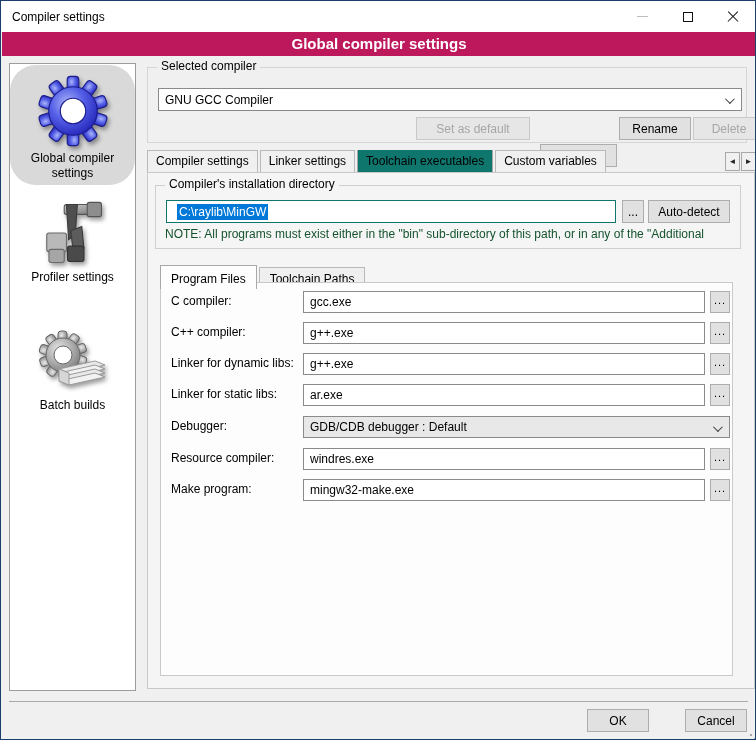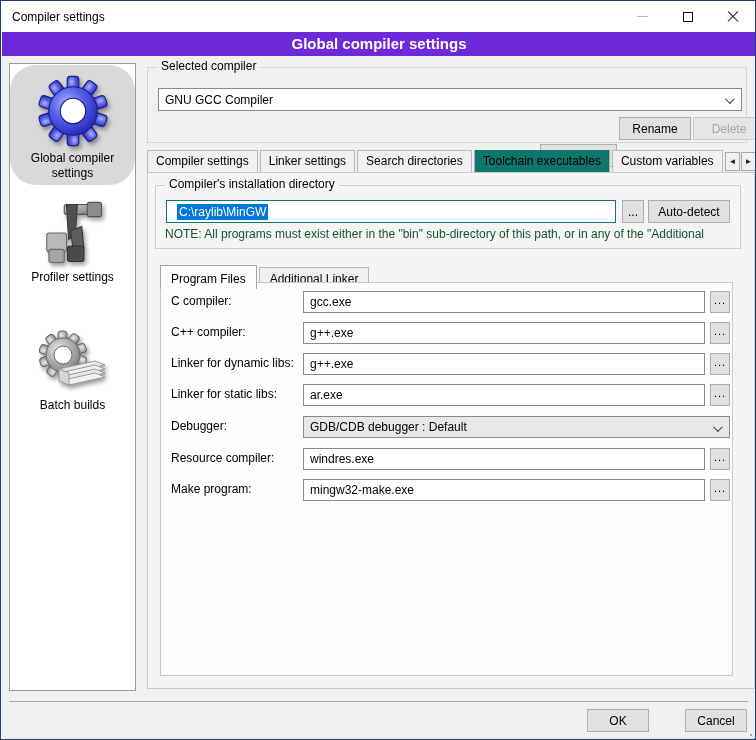--- a/index.html
+++ b/index.html
@@ -17,21 +17,21 @@
   .win-btn { width:45px; height:31px; display:flex; align-items:center; justify-content:center; }
   .min-glyph { width:11px; height:0; border-top:1px solid #bdbdbd; }
   .max-glyph { width:10px; height:10px; border:1px solid #111; }
   .close-glyph { position:relative; width:12px; height:12px; }
   .close-glyph::before,.close-glyph::after { content:""; position:absolute; left:-1px; top:5px;
       width:14px; height:1.4px; background:#111; }
   .close-glyph::before { transform:rotate(45deg); }
   .close-glyph::after  { transform:rotate(-45deg); }
 
   
-  .header { position:absolute; left:1px; top:31px; width:754px; height:24px; background:#6d28d9;
+  .header { position:absolute; left:1px; top:31px; width:754px; height:24px; background:#be185d;
             color:#fff; font-weight:bold; font-size:15px; text-align:center; line-height:23px; }
 
   
   .sidebar { position:absolute; left:8px; top:62px; width:127px; height:628px; background:#fff;
              border:1px solid #9c9c9c; }
   .side-item { position:absolute; left:0; width:125px; text-align:center; cursor:default; }
   .side-item.selected { background:#d9d9d9;border-radius:26px; }
   .side-item .icon-wrap { display:flex; justify-content:center; align-items:center; }
   .side-label { font-size:12px; line-height:15px; color:#000; }
   .item-1 { top:1px; height:120px; }
@@ -236,30 +236,30 @@
       <div class="side-label">Batch builds</div>
     </div>
   </div>
 
   <div class="groupbox" id="grp-compiler">
     <span class="gb-label">Selected compiler</span>
     <div class="combo" id="compiler-combo">
       <span>GNU GCC Compiler</span>
       <span class="chev"></span>
     </div>
+    <button class="btn cbtn disabled" id="btn-setdefault">Set as default</button>
     <button class="btn cbtn" id="btn-copy">Copy</button>
     <button class="btn cbtn" id="btn-rename">Rename</button>
     <button class="btn cbtn disabled" id="btn-delete">Delete</button>
 
   </div>
 
   <div class="tabstrip">
     <div class="tab">Compiler settings</div>
     <div class="tab">Linker settings</div>
-    <div class="tab">Search directories</div>
     <div class="tab active">Toolchain executables</div>
     <div class="tab">Custom variables</div>
 
   </div>
   <div class="tab-arrows">
     <div class="tab-arrow">
         <span>◄</span>
       </div>
     <div class="tab-arrow">
         <span>►</span>
@@ -273,21 +273,21 @@
       <div id="install-input">
         <span class="sel">C:\raylib\MinGW</span>
       </div>
       <button class="btn" id="install-browse">...</button>
       <button class="btn" id="btn-autodetect">Auto-detect</button>
       <div id="install-note">NOTE: All programs must exist either in the "bin" sub-directory of this path, or in any of the "Additional</div>
     </div>
 
     <div class="subtabs">
       <div class="subtab active">Program Files</div>
-      <div class="subtab">Additional Linker</div>
+      <div class="subtab">Toolchain Paths</div>
     </div>
 
     <div class="subpanel">
 
       <span class="frow-label" style="top:11px">C compiler:</span>
       <div class="txtfield frow-field" style="top:8px">gcc.exe</div>
       <button class="btn frow-browse" style="top:8px">...</button>
 
       <span class="frow-label" style="top:42px">C++ compiler:</span>
       <div class="txtfield frow-field" style="top:39px">g++.exe</div>

